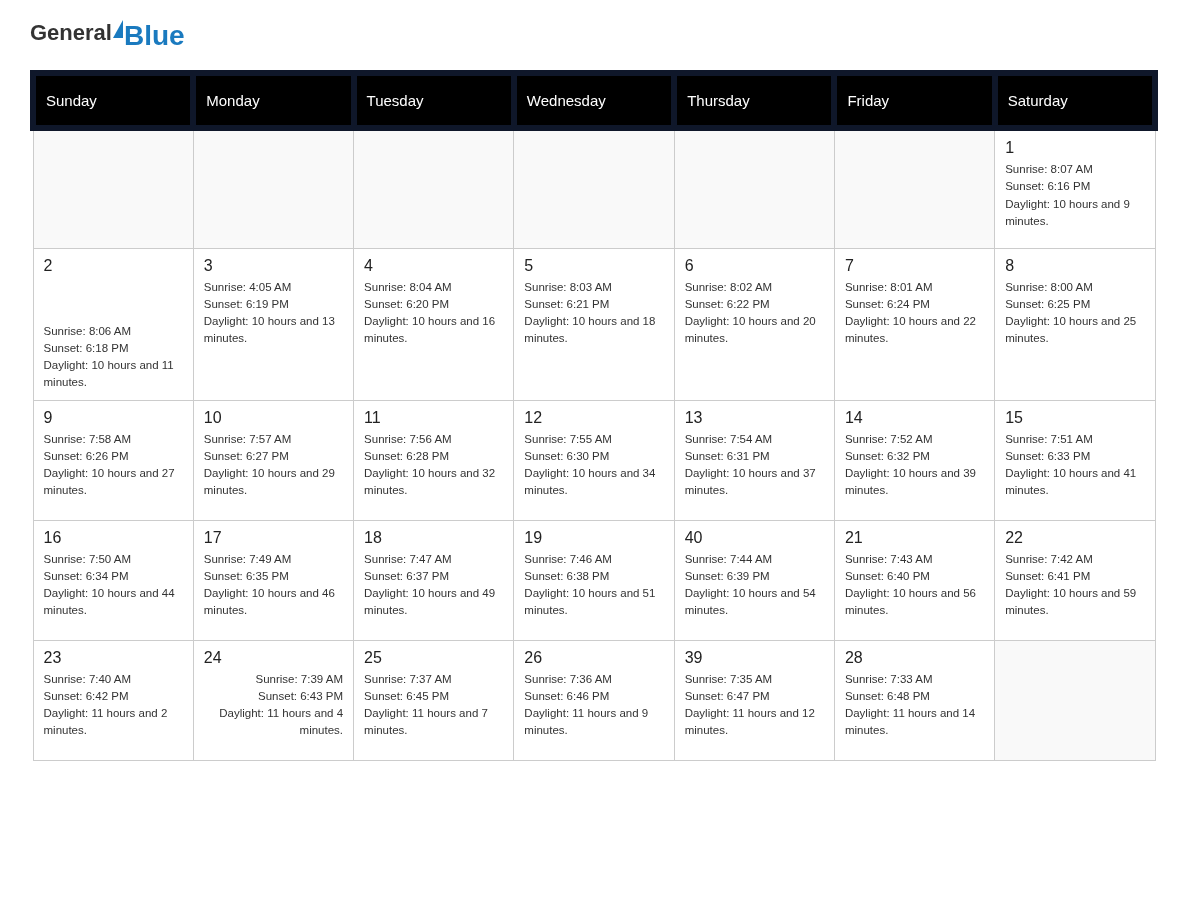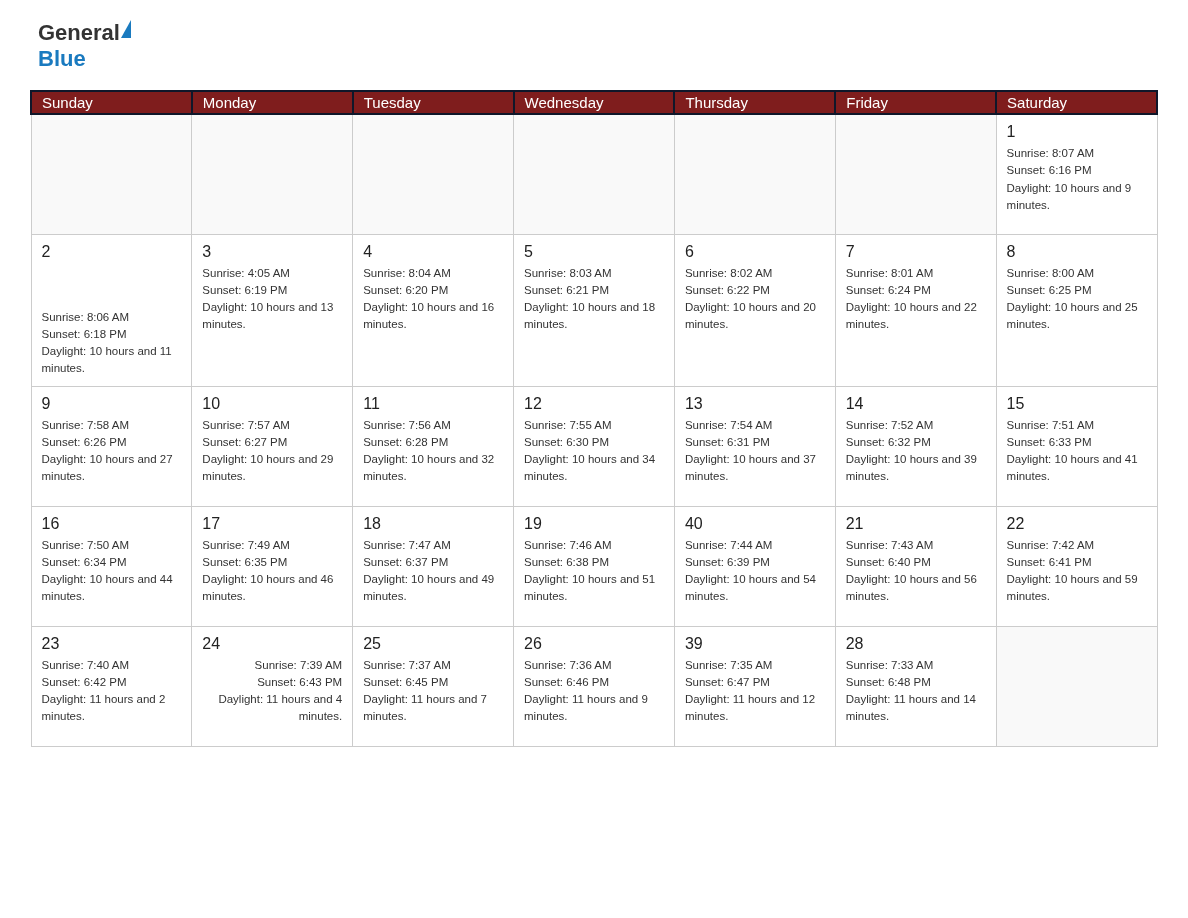--- a/index.html
+++ b/index.html
@@ -11,23 +11,22 @@
       padding: 20px 30px;
     }
     .header-area {
       display: flex;
       justify-content: space-between;
       align-items: flex-start;
       margin-bottom: 18px;
     }
     .logo-area {
       display: flex;
-      flex-direction: column;
+      flex-direction: row;
       align-items: flex-start;
-      margin-left: 8px;
     }
     .title-area {
       text-align: right;
     }
     .calendar-title {
       font-size: 48px;
       font-weight: bold;
       color: #222;
       line-height: 1.1;
     }
@@ -35,27 +34,27 @@
       font-size: 20px;
       color: #444;
       margin-top: 4px;
     }
     .calendar-table {
       width: 100%;
       border-collapse: collapse;
       table-layout: fixed;
     }
     .calendar-table thead tr th {
-      background-color: #7f1d1d;
+      background-color: #000000;
       color: #fff;
       text-align: left;
-      padding: 2px 10px;
+      padding: 16px 10px;
       font-size: 15px;
       font-weight: normal;
-      border: 2px solid #0f172a;
+      border: 6px solid #0f172a;
     }
     .calendar-table tbody tr td {
       vertical-align: top;
       padding: 8px 10px;
       border: 1px solid #ccc;
       font-size: 12px;
       color: #333;
       min-height: 100px;
       height: 120px;
     }
@@ -80,21 +79,21 @@
 </head>
 <body>
 
 <div class="header-area">
   <div class="logo-area">
     <div style="display:flex;align-items:center;">
       <span style="font-size:22px;font-weight:bold;color:#333;">General</span>
       <span style="display:inline-block;width:0;height:0;border-left:10px solid transparent;border-bottom:18px solid #1a7abf;margin:0 1px;position:relative;top:-4px;"></span>
     </div>
     <div>
-      <span style="font-size:22px;font-weight:bold;color:#1a7abf;">Blue</span>
+      <span style="font-size:28px;font-weight:bold;color:#1a7abf;">Blue</span>
     </div>
   </div>
   <div class="title-area">
   </div>
 </div>
 
 <table class="calendar-table">
   <thead>
     <tr>
     <th>Sunday</th>

